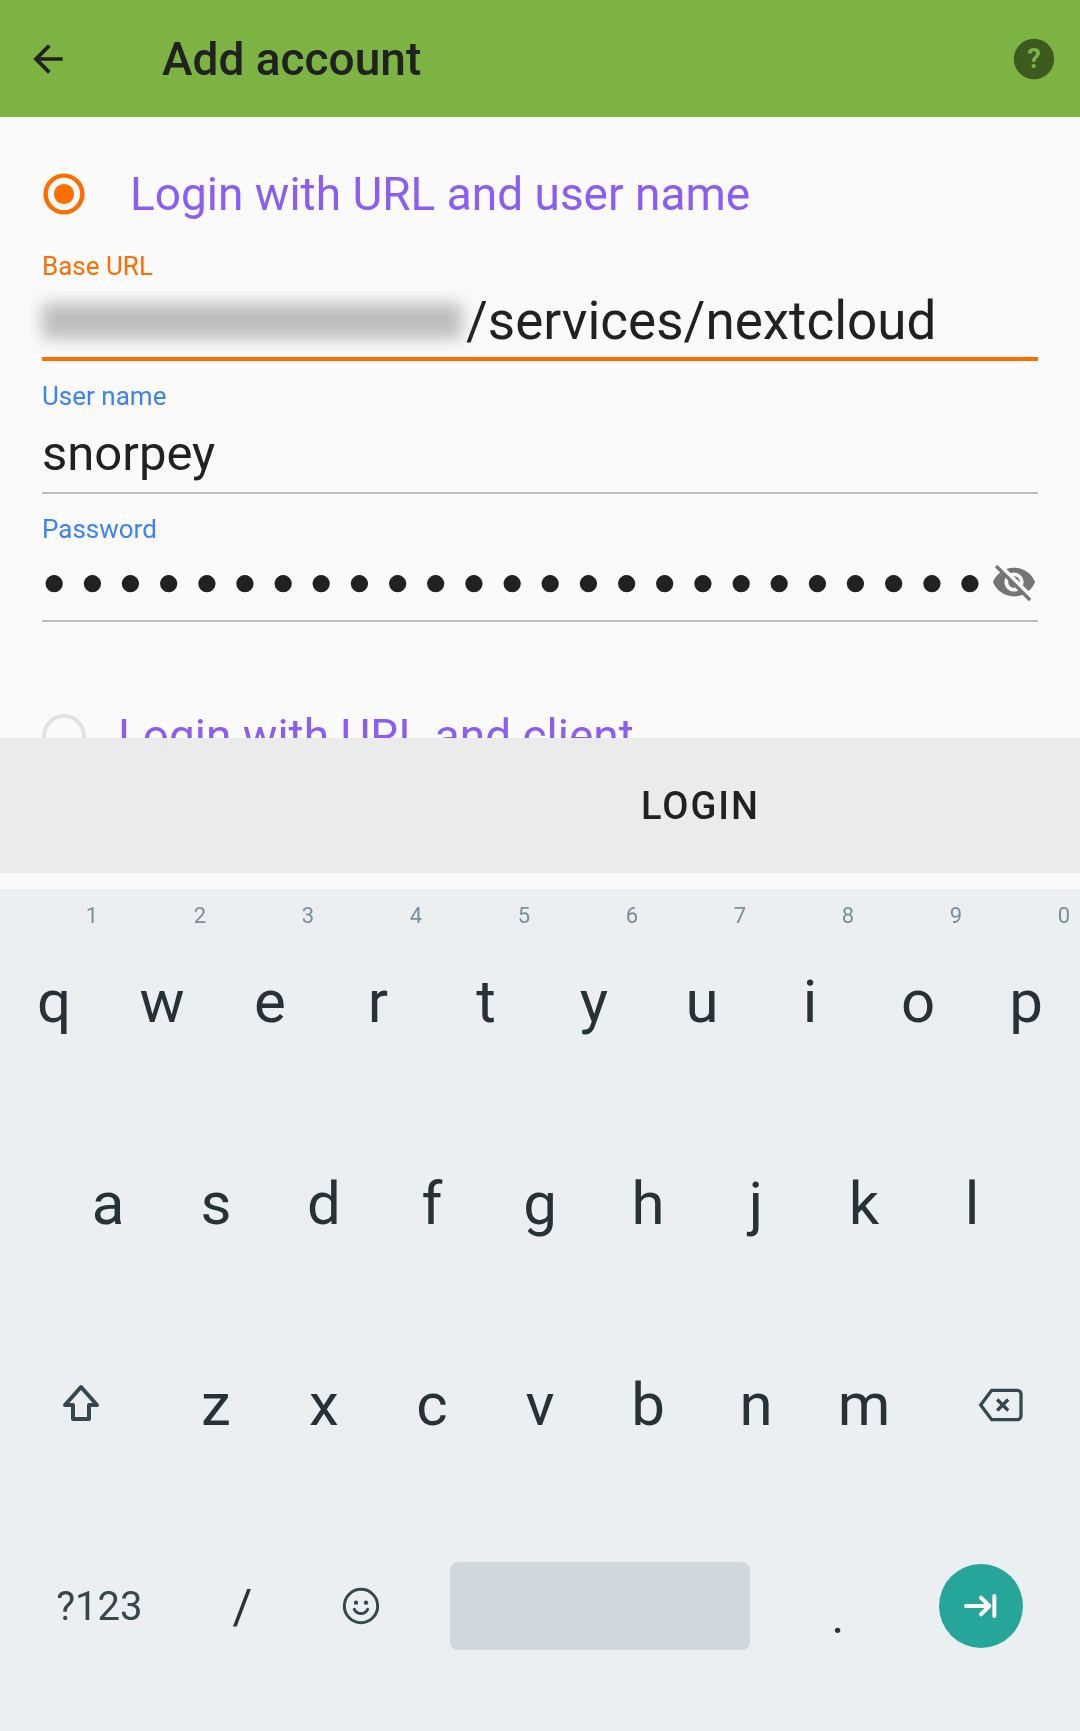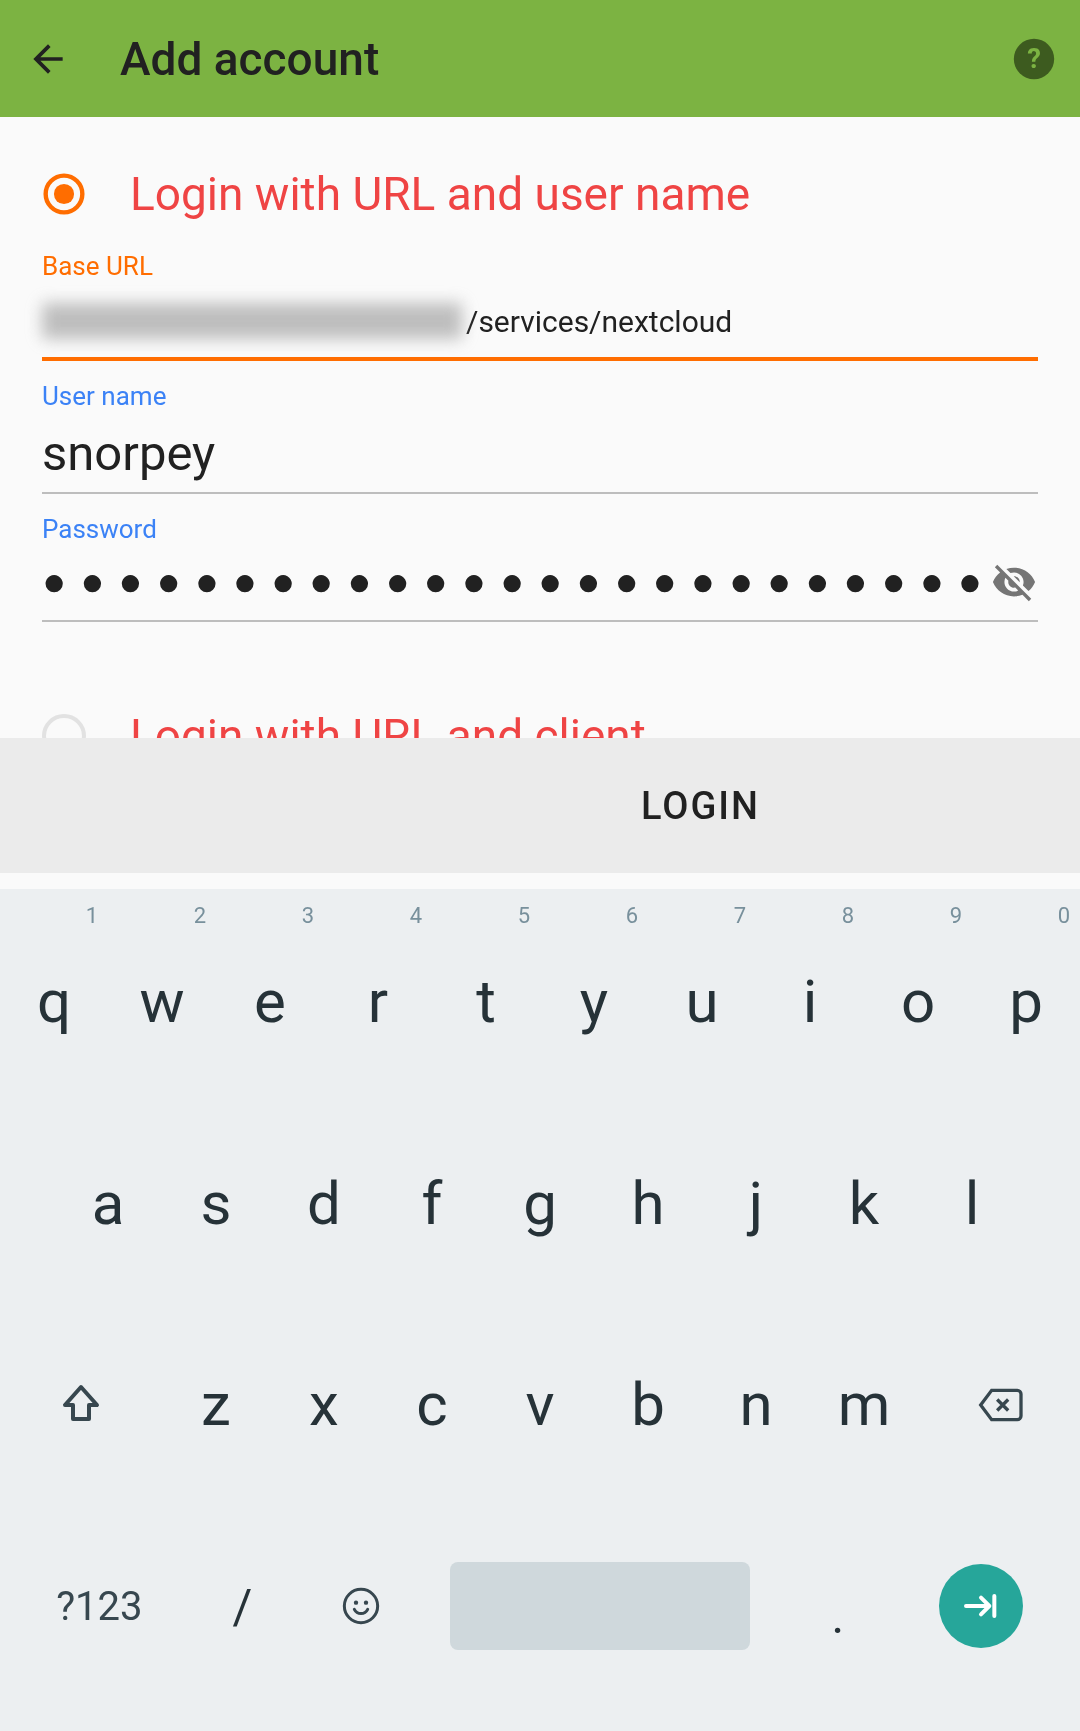--- a/index.html
+++ b/index.html
@@ -13,20 +13,21 @@
     }
 
     
     .header {
       background: #7cb342;
       height: 117px;
       display: flex;
       align-items: center;
       padding: 0 24px;
       position: relative;
+      gap: 42px;
     }
     .back-btn {
       width: 48px;
       height: 48px;
       display: flex;
       align-items: center;
       justify-content: center;
       cursor: pointer;
     }
     .header-title {
@@ -56,21 +57,21 @@
       gap: 44px;
       margin-bottom: 30px;
     }
     .radio {
       width: 44px;
       height: 44px;
       flex-shrink: 0;
     }
     .option-title {
       font-size: 46px;
-      color: #ef4444;
+      color: #8b5cf6;
       font-weight: 400;
     }
 
     .field-group {
       margin-bottom: 20px;
     }
     .field-label {
       font-size: 26px;
       color: #3b82f6;
       margin-bottom: 14px;
@@ -93,21 +94,21 @@
       font-size: 49px;
       color: #212121;
       border: none;
       width: 100%;
       background: transparent;
       outline: none;
       font-family: inherit;
     }
 
     .url-display {
-      font-size: 30px;
+      font-size: 53px;
       color: #212121;
       display: flex;
       align-items: center;
       gap: 4px;
       height: 52px;
     }
     .blur-box {
       background: #9e9e9e;
       filter: blur(8px);
       opacity: 0.65;
@@ -138,21 +139,21 @@
       flex-shrink: 0;
       display:flex;
       align-items:center;
       justify-content:center;
     }
 
     .second-option {
       margin-top: 90px;
       display: flex;
       align-items: center;
-      gap: 44px;
+      gap: 32px;
       height: 48px;
       overflow: hidden;
     }
     .radio-empty {
       width: 44px;
       height: 44px;
       border-radius: 50%;
       border: 4px solid #bdbdbd;
       opacity: 0.4;
       flex-shrink:0;

